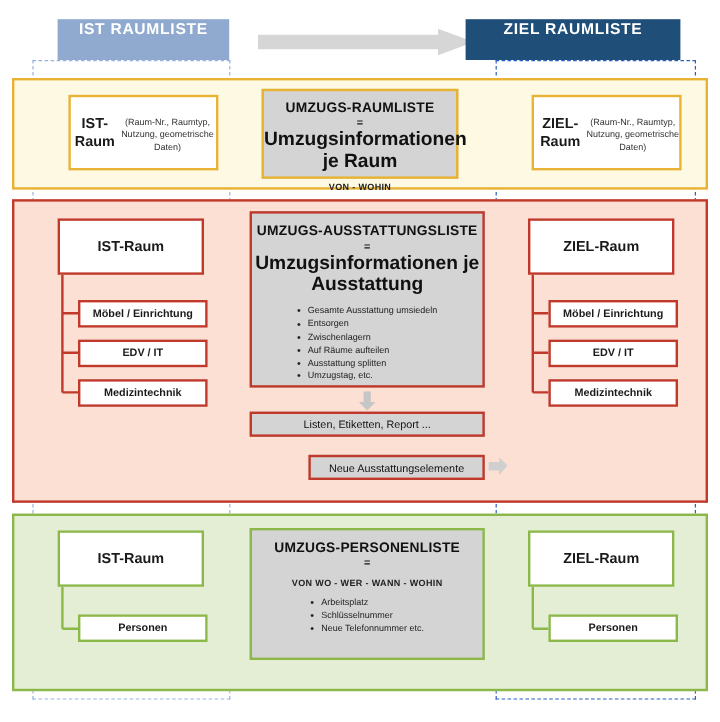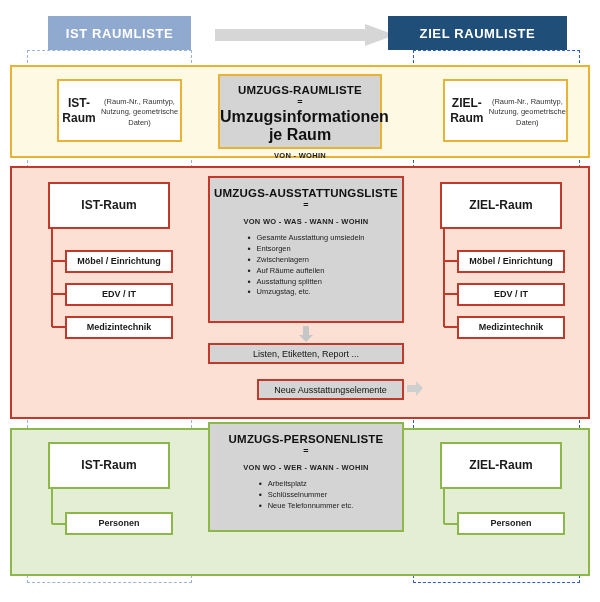--- a/index.html
+++ b/index.html
@@ -1,20 +1,20 @@
 <!DOCTYPE html>
 <html><head>
 <meta charset="utf-8">
 <style>
   html,body{margin:0;padding:0;background:#ffffff;}
   body{font-family:"Liberation Sans",sans-serif;}
   #stage{position:relative;width:600px;height:602px;overflow:hidden;background:#fff;}
 
   
-  .hdr{position:absolute;display:flex;align-items:center;justify-content:center;
+  .hdr{position:absolute;display:flex;justify-content:center;
        color:#fff;font-weight:bold;letter-spacing:.6px;font-size:13px;}
   #hdr-ist{left:48px;top:16px;width:143px;height:34px;background:#8faace;}
   #hdr-ziel{left:388px;top:16px;width:179px;height:34px;background:#1f4e79;}
 
   
   #big-arrow{position:absolute;left:215px;top:24px;width:180px;height:22px;}
 
   
   .colframe{position:absolute;border:1.5px dashed #5a86c8;background:transparent;}
   #col-left{left:27px;top:50px;width:163px;height:531px;border-color:#9ab3dd;}
@@ -114,21 +114,21 @@
   <div class="box r-box" style="left:65px;top:283px;width:108px;height:23px;">
     <div class="t1" style="font-size:9px;">EDV / IT</div>
   </div>
   <div class="box r-box" style="left:65px;top:316px;width:108px;height:23px;">
     <div class="t1" style="font-size:9px;">Medizintechnik</div>
   </div>
 
   <div class="panel" style="left:208px;top:176px;width:196px;height:147px;border:2px solid #c0392b;padding-top:9px;">
     <div class="p-title">UMZUGS-AUSSTATTUNGSLISTE</div>
     <div class="p-eq">=</div>
-    <div class="p-keys">VON WO - WAS - WANN - WOHIN</div>
+    <div class="p-sub">Umzugsinformationen je Ausstattung</div>
     <ul>
       <li>Gesamte Ausstattung umsiedeln</li>
       <li>Entsorgen</li>
       <li>Zwischenlagern</li>
       <li>Auf Räume aufteilen</li>
       <li>Ausstattung splitten</li>
       <li>Umzugstag, etc.</li>
     </ul>
   </div>
 
@@ -181,21 +181,21 @@
 
   <svg class="conn" style="left:48px;top:489px;" width="40" height="48">
     <path d="M4,0 L4,35" stroke="#8cb84a" stroke-width="2" fill="none"></path>
     <path d="M4,35 L18,35" stroke="#8cb84a" stroke-width="2" fill="none"></path>
   </svg>
 
   <div class="box g-box" style="left:65px;top:512px;width:108px;height:23px;">
     <div class="t1" style="font-size:9px;">Personen</div>
   </div>
 
-  <div class="panel" style="left:208px;top:422px;width:196px;height:110px;border:2px solid #8cb84a;padding-top:9px;">
+  <div class="panel" style="left:208px;top:440px;width:196px;height:110px;border:2px solid #8cb84a;padding-top:9px;">
     <div class="p-title">UMZUGS-PERSONENLISTE</div>
     <div class="p-eq">=</div>
     <div class="p-keys">VON WO - WER - WANN - WOHIN</div>
     <ul>
       <li>Arbeitsplatz</li>
       <li>Schlüsselnummer</li>
       <li>Neue Telefonnummer etc.</li>
     </ul>
   </div>
 

